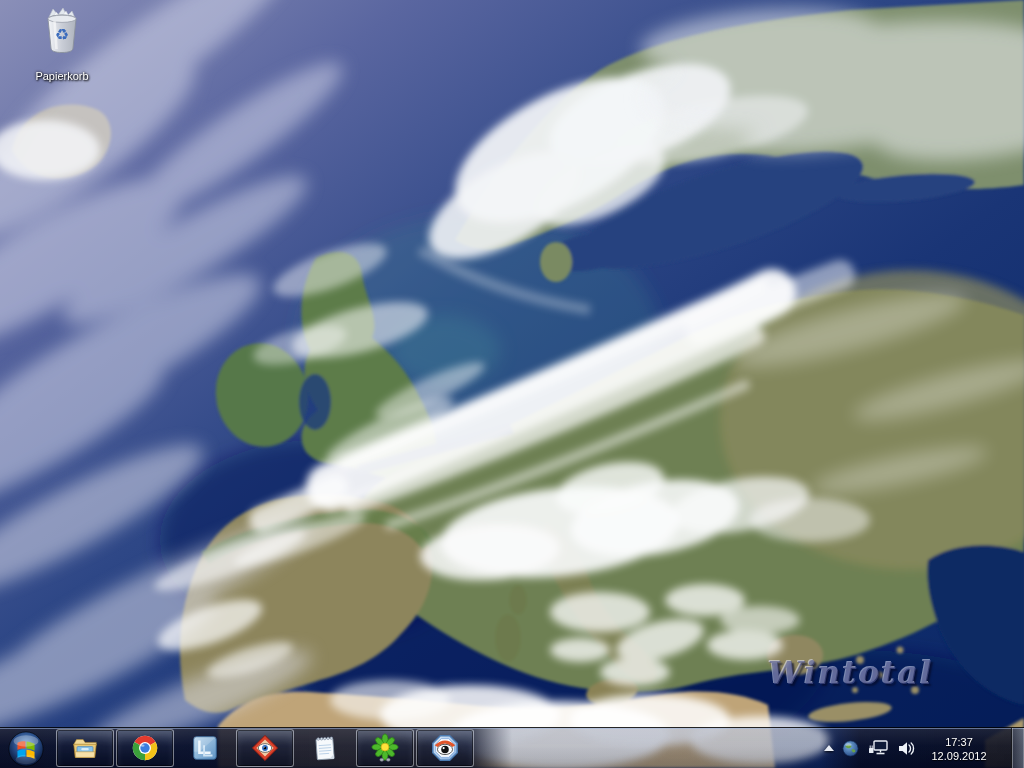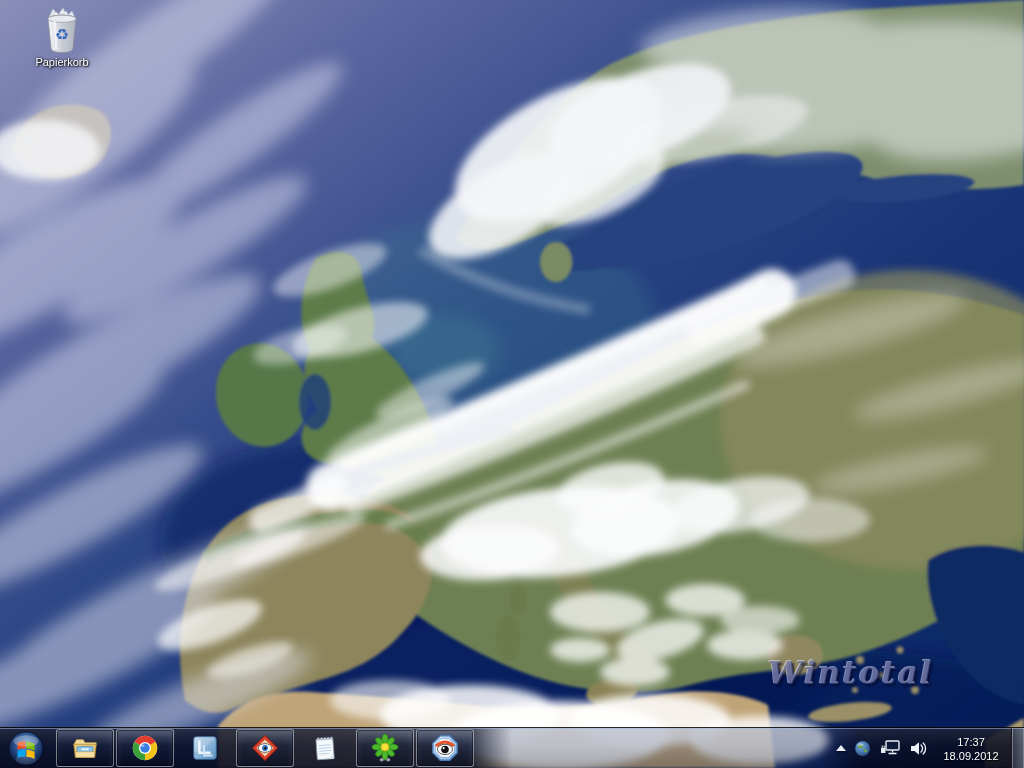--- a/index.html
+++ b/index.html
@@ -7,21 +7,21 @@
   body { font-family:"Liberation Sans", sans-serif; position:relative; background:#0a2664; }
 
   
   .desktop { position:absolute; inset:0; }
   .wallpaper { position:absolute; left:0; top:0; width:1024px; height:768px; }
 
   
   .desktop-icon { position:absolute; left:26px; top:6px; width:72px; text-align:center; cursor:default; }
   .desktop-icon svg { display:block; margin:0 auto; }
   .desktop-icon .icon-label {
-    margin-top:2px; font-size:11px; color:#fff;
+    margin-top:16px; font-size:11px; color:#fff;
     text-shadow:1px 1px 2px #000, 0 0 3px #000;
   }
 
   
   .watermark {
     position:absolute; left:760px; top:655px;
     font-family:"DejaVu Serif", serif;
     font-style:italic; font-weight:bold; font-size:31px; letter-spacing:2px;
     color:rgba(82,88,145,0.60);
     text-shadow:-1px -1px 0 rgba(225,230,252,0.55), 2px 2px 2px rgba(5,10,40,0.70);
@@ -53,21 +53,21 @@
     border-radius:3px; cursor:pointer; position:relative;
   }
   .tbtn.running {
     border:1px solid rgba(255,255,255,0.45);
     background:linear-gradient(rgba(130,150,190,0.30), rgba(25,35,65,0.45) 45%, rgba(5,10,30,0.55));
     box-shadow:inset 0 0 0 1px rgba(0,0,0,0.45), inset 0 6px 9px rgba(255,255,255,0.10);
   }
   .tbtn svg { width:30px; height:30px; }
 
   .tray {
-    position:absolute; right:14px; top:0; height:40px; z-index:2;
+    position:absolute; right:26px; top:0; height:40px; z-index:2;
     display:flex; align-items:center; gap:8px; padding-right:4px;
   }
   .tray-icon { display:flex; align-items:center; justify-content:center; cursor:pointer; }
   .chevron-up {
     width:0; height:0; border-left:5px solid transparent; border-right:5px solid transparent;
     border-bottom:6px solid #e8ecf4; filter:drop-shadow(0 1px 1px rgba(0,0,0,0.8));
   }
   .clock {
     color:#fff; font-size:11px; line-height:14px; text-align:center; width:70px;
     text-shadow:0 1px 1px rgba(0,0,0,0.9); cursor:default; padding-top:1px;
@@ -454,18 +454,18 @@
     <div class="tray-icon">
       <svg width="19" height="17" viewBox="0 0 19 17">
         <path d="M2,6 L5.5,6 L10,2.2 L10,14.8 L5.5,11 L2,11 Z" fill="#eef2f8"></path>
         <path d="M12,5 C14,6.4 14,10.6 12,12" stroke="#eef2f8" stroke-width="1.4" fill="none" stroke-linecap="round"></path>
         <path d="M14.2,3 C17.3,5.4 17.3,11.6 14.2,14" stroke="#eef2f8" stroke-width="1.4" fill="none" stroke-linecap="round"></path>
       </svg>
     </div>
 
     <div class="clock">
       <div>17:37</div>
-      <div>18.09.2012</div>
+      <div>12.09.2012</div>
     </div>
   </div>
 
   <div class="show-desktop"></div>
 </div>
 
 </body></html>

